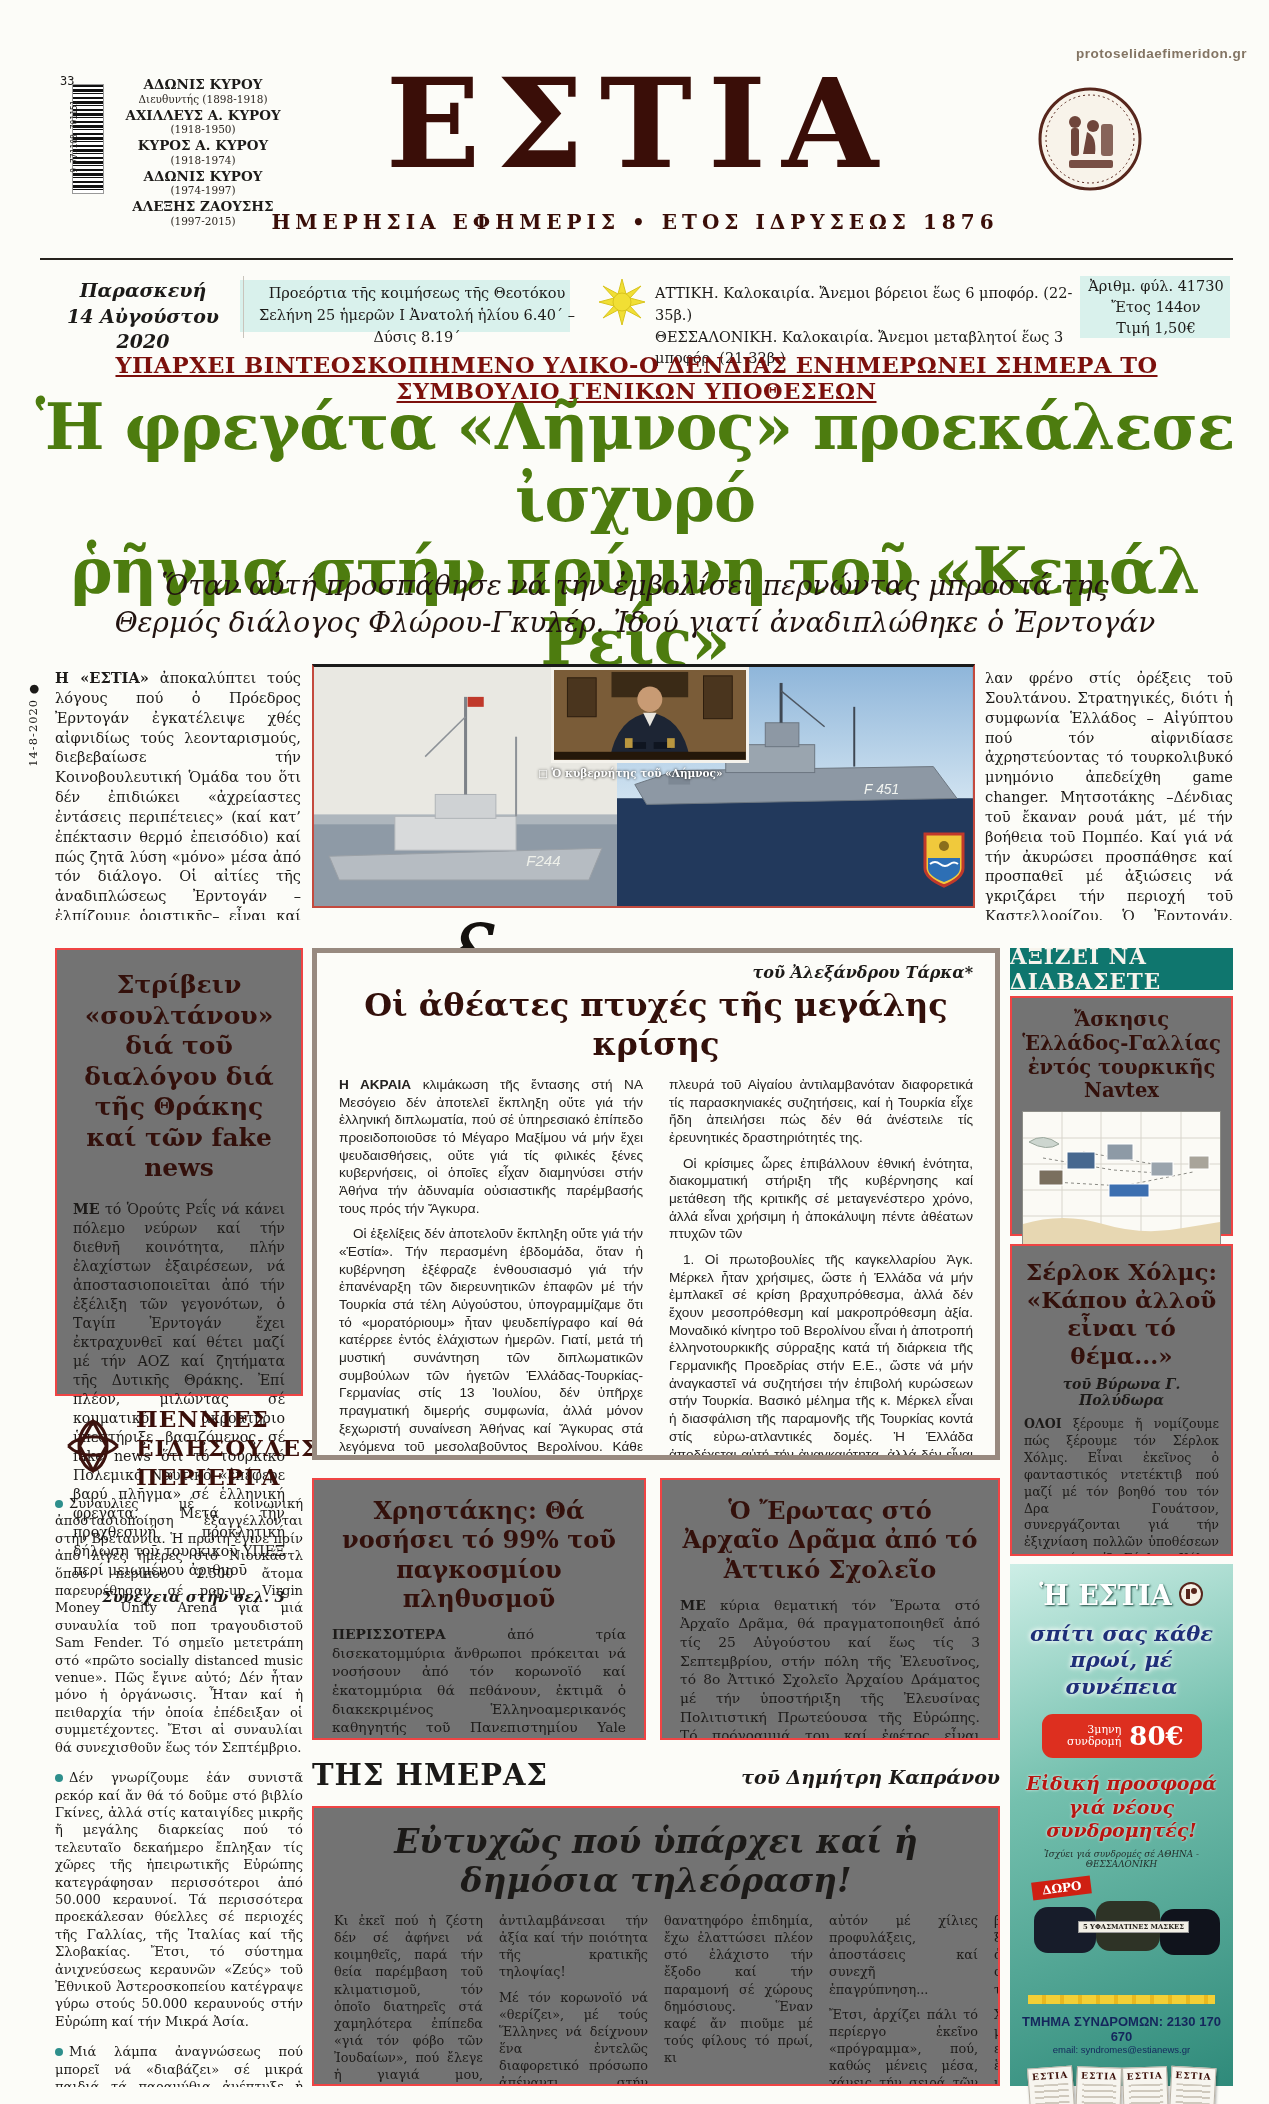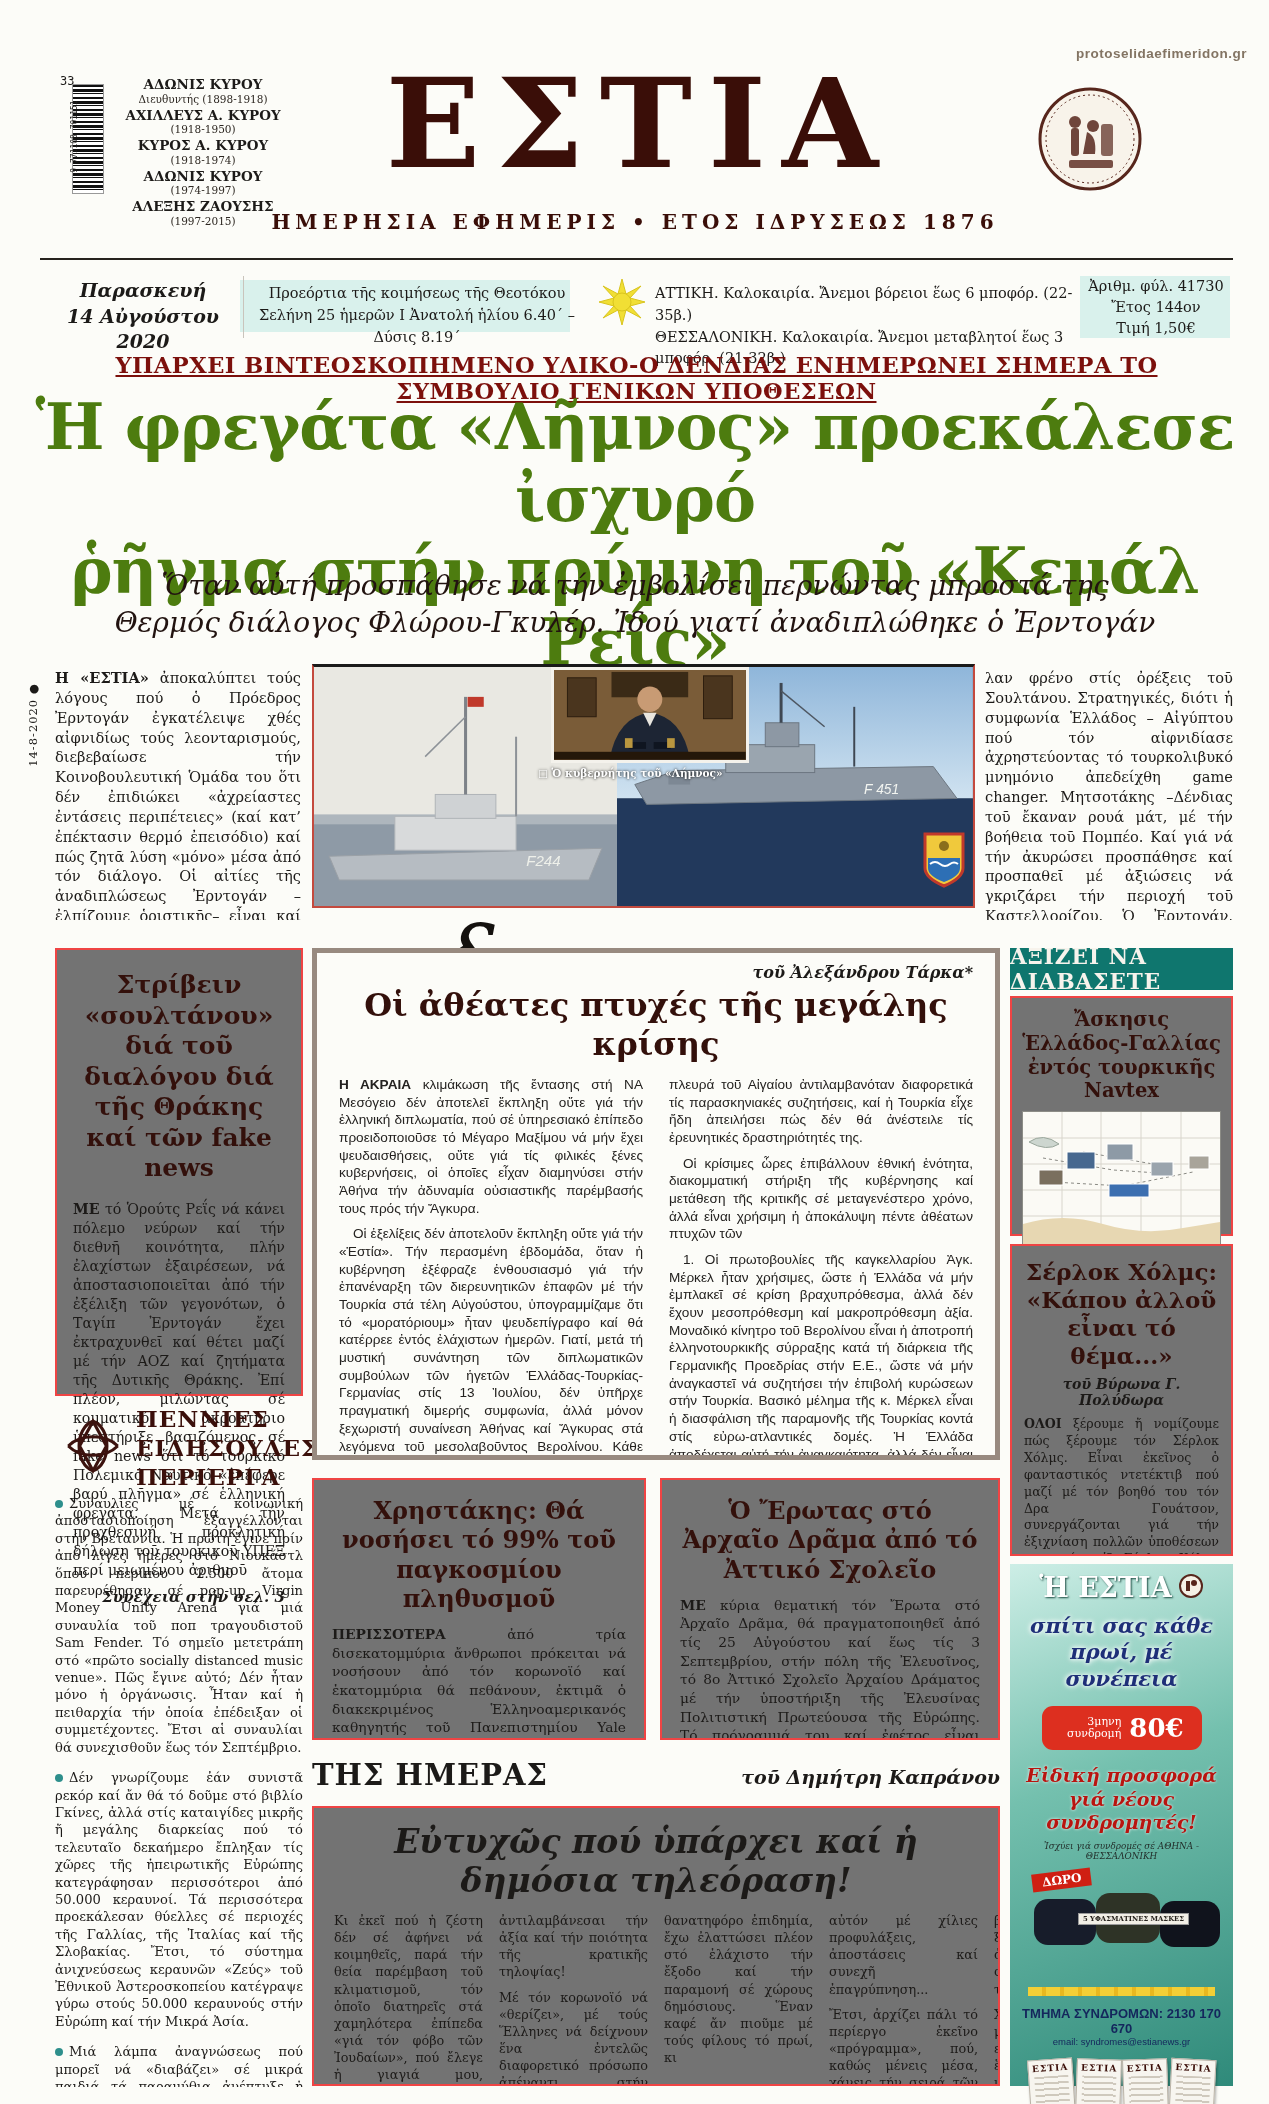--- a/index.html
+++ b/index.html
@@ -345,21 +345,21 @@
     <div class="just serifsm" style="column-count:4;column-gap:16px;font-size:12.8px;height:186px;">
       <p style="margin:0 0 8px;">Κι ἐκεῖ πού ἡ ζέστη δέν σέ ἀφήνει νά κοιμηθεῖς, παρά τήν θεία παρέμβαση τοῦ κλιματισμοῦ, τόν ὁποῖο διατηρεῖς στά χαμηλότερα ἐπίπεδα «γιά τόν φόβο τῶν Ἰουδαίων», πού ἔλεγε ἡ γιαγιά μου, ἀντιλαμβάνεσαι τήν ἀξία καί τήν ποιότητα τῆς κρατικῆς τηλοψίας!</p>
       <p style="margin:0 0 8px;">Μέ τόν κορωνοϊό νά «θερίζει», μέ τούς Ἕλληνες νά δείχνουν ἕνα ἐντελῶς διαφορετικό πρόσωπο ἀπέναντι στήν θανατηφόρο ἐπιδημία, ἔχω ἐλαττώσει πλέον στό ἐλάχιστο τήν ἔξοδο καί τήν παραμονή σέ χώρους δημόσιους. Ἕναν καφέ ἄν πιοῦμε μέ τούς φίλους τό πρωί, κι</p>
       <p style="margin:0 0 8px;">αὐτόν μέ χίλιες προφυλάξεις, ἀποστάσεις καί συνεχῆ ἐπαγρύπνηση...</p>
       <p style="margin:0 0 8px;">Ἔτσι, ἀρχίζει πάλι τό περίεργο ἐκεῖνο «πρόγραμμα», πού, καθώς μένεις μέσα, χάνεις τήν σειρά τῶν βιορυθμῶν σου, ξαγρυπνᾶς μέχρι ἀργά, ξαναγυρίζεις στίς ταινίες καί τήν τηλεόραση...</p>
       <p style="margin:0 0 8px;">Χθές, λοιπόν, μετά τά μεσάνυχτα καί ἀφοῦ εἶχα παρακολουθήσει ἕνα καταπληκτικό μάτς μεταξύ τῆς Ἀτάλαντα καί τῆς Παρί Σαίν Ζερμαίν, προσπάθησα νά κοιμηθῶ. Μέ τίποτα! Καί ἄρχισα τό «Ζάπινγκ» στήν τηλεόραση. Εὐτυχῶς πού</p>
 
     </div>
   </div>
 
-  <div class="abs ad" style="left:1010px;top:1564px;width:223px;height:522px;padding:8px 10px;text-align:center;">
+  <div class="abs ad" style="left:1010px;top:1564px;width:223px;height:522px;padding:16px 10px;text-align:center;">
     <div style="display:flex;align-items:center;justify-content:center;gap:6px;">
       <span class="ad-brand">Ἡ ΕΣΤΙΑ</span>
       <span>
         <svg width="26" height="26" viewBox="0 0 26 26">
             <circle cx="13" cy="13" r="11" fill="#f6f1e6" stroke="#57261c" stroke-width="2"></circle>
             <rect x="8" y="8" width="4" height="10" fill="#57261c"></rect>
             <circle cx="16" cy="10" r="3" fill="#57261c"></circle>
           </svg>
       </span>
     </div>

